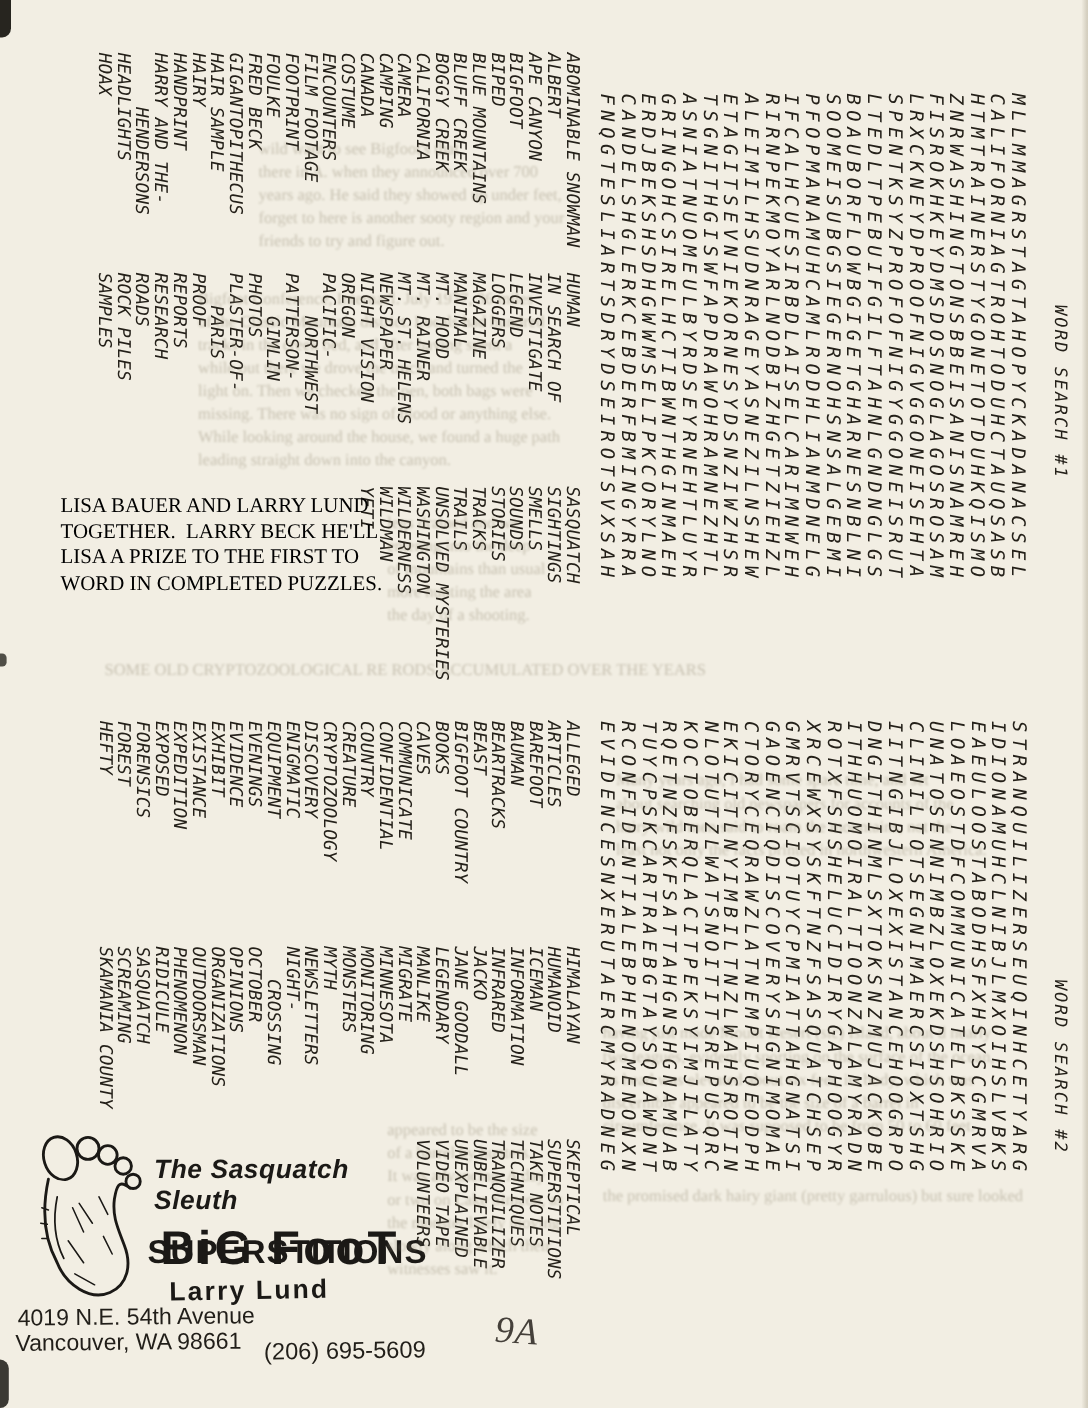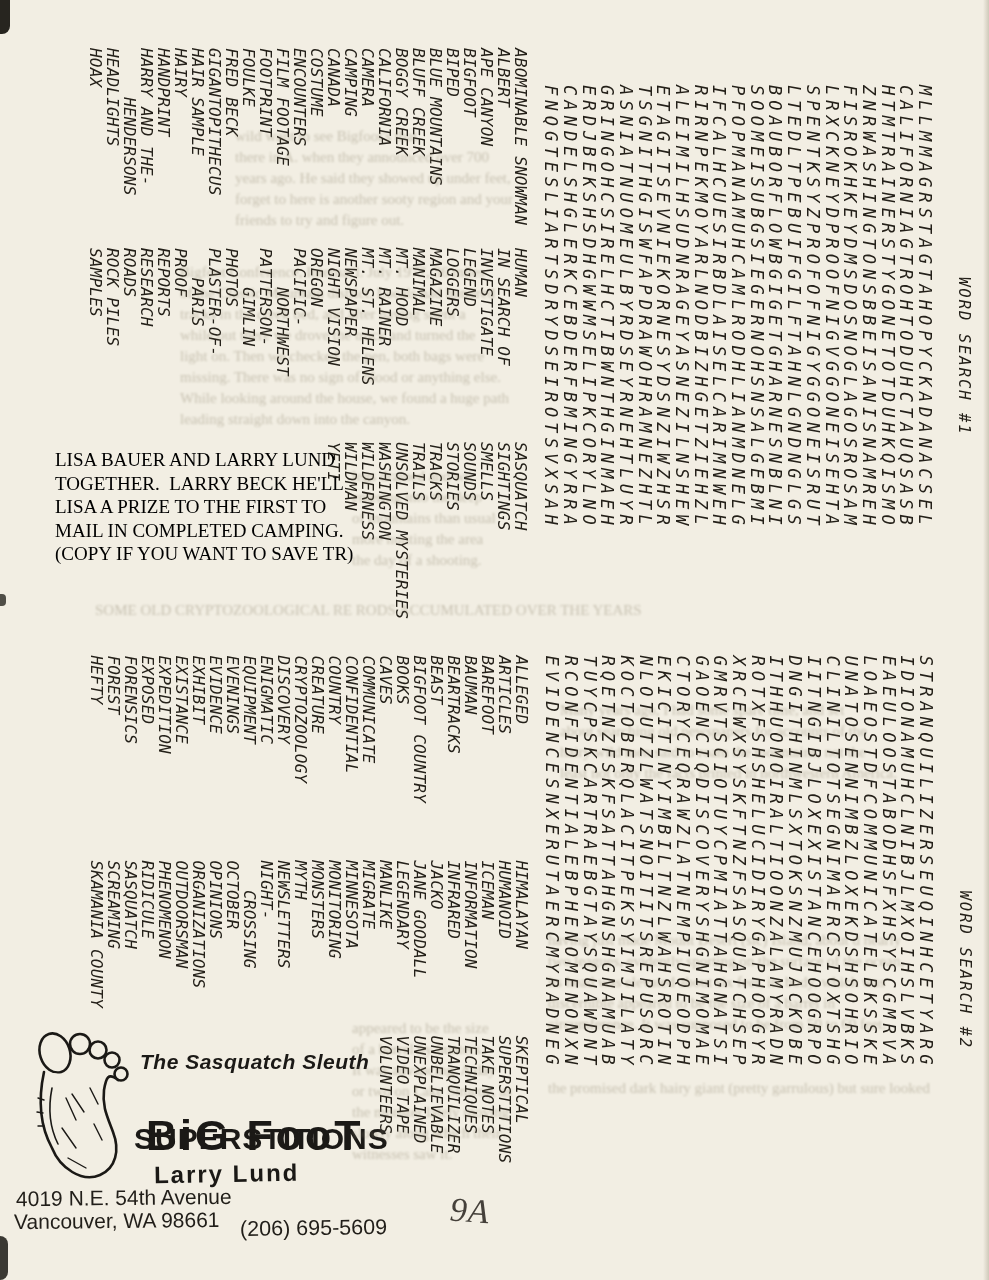--- a/index.html
+++ b/index.html
@@ -31,21 +31,21 @@
   .wline{height:17px;font-size:16px;letter-spacing:0.2px;white-space:pre;color:#242019;}
 
   
   #note{position:absolute;left:55px;top:448px;width:320px;
         font-family:"Liberation Serif",serif;font-size:19px;line-height:23.5px;
         color:#000000;white-space:pre;}
 
   
   #logo{position:absolute;left:28px;top:1022px;width:345px;height:175px;
         font-family:"Liberation Sans",sans-serif;color:#1b1916;}
-  #logo .tagline{position:absolute;left:112px;top:28px;font-size:21px;font-weight:bold;
+  #logo .tagline{position:absolute;left:112px;top:28px;font-size:24px;font-weight:bold;
         font-style:italic;letter-spacing:.5px;}
   #logo .bigname{position:absolute;left:118px;top:50px;font-size:43px;font-weight:bold;
         letter-spacing:3px;margin-top:39px;}
   #logo .invest{position:absolute;left:106px;top:100px;font-size:30px;font-weight:bold;
         letter-spacing:1px;}
   #logo .signature{position:absolute;left:126px;top:138px;font-size:24px;font-weight:bold;
         letter-spacing:2px;transform:rotate(-1deg);}
   #footprint{position:absolute;left:4px;top:6px;}
 
   
@@ -253,21 +253,21 @@
           <div class="wline">TECHNIQUES</div>
           <div class="wline">TRANQUILIZER</div>
           <div class="wline">UNBELIEVABLE</div>
           <div class="wline">UNEXPLAINED</div>
           <div class="wline">VIDEO TAPE</div>
           <div class="wline">VOLUNTEERS</div>
         </div>
     </div>
   </div>
 
-  <div id="note"><div>LISA BAUER AND LARRY LUND</div><div>TOGETHER.  LARRY BECK HE'LL</div><div>LISA A PRIZE TO THE FIRST TO</div><div>MAIL IN COMPLETED CAMPING.</div><div>(COPY IF YOU WANT TO SAVE TR)</div></div>
+  <div id="note"><div>LISA BAUER AND LARRY LUND</div><div>TOGETHER.  LARRY BECK HE'LL</div><div>LISA A PRIZE TO THE FIRST TO</div><div>WORD IN COMPLETED PUZZLES.</div></div>
 
   <div id="logo">
     <svg id="footprint" width="112" height="165" viewBox="0 0 112 165">
       <g fill="none" stroke="#1b1916" stroke-width="2.6" stroke-linecap="round">
         <ellipse cx="23" cy="25" rx="15" ry="20" transform="rotate(-18 23 25)" fill="#f2eee3"></ellipse>
         <circle cx="48" cy="16" r="10" fill="#f2eee3"></circle>
         <circle cx="66" cy="22" r="8.5" fill="#f2eee3"></circle>
         <circle cx="80" cy="32" r="7.5" fill="#f2eee3"></circle>
         <circle cx="89" cy="46" r="6.5" fill="#f2eee3"></circle>
         <path d="M12,44 C6,72 8,98 20,120 C28,140 50,155 68,147 C84,140 88,122 81,104 C75,88 70,78 72,62 C74,50 76,44 86,52" fill="#f2eee3"></path>

